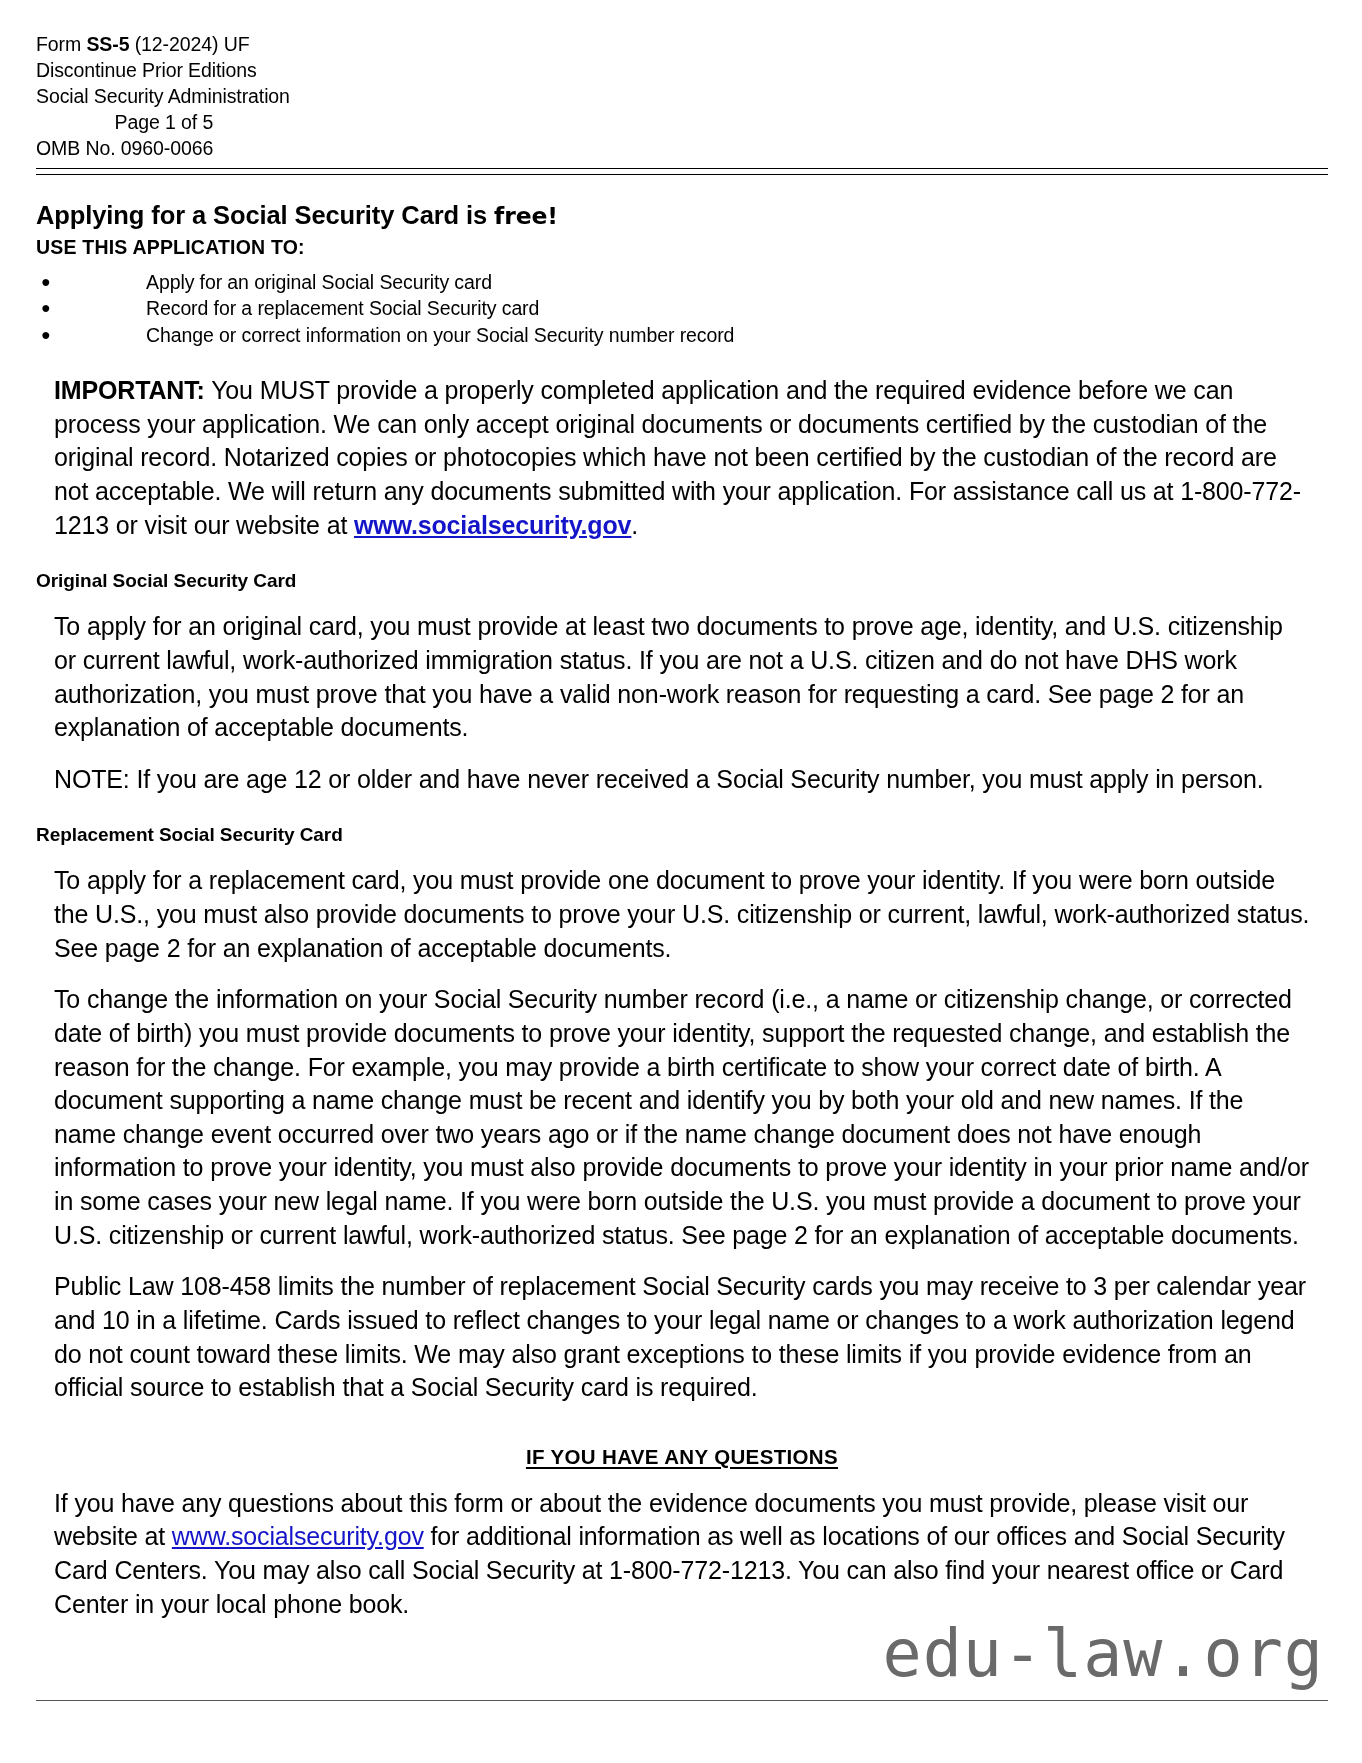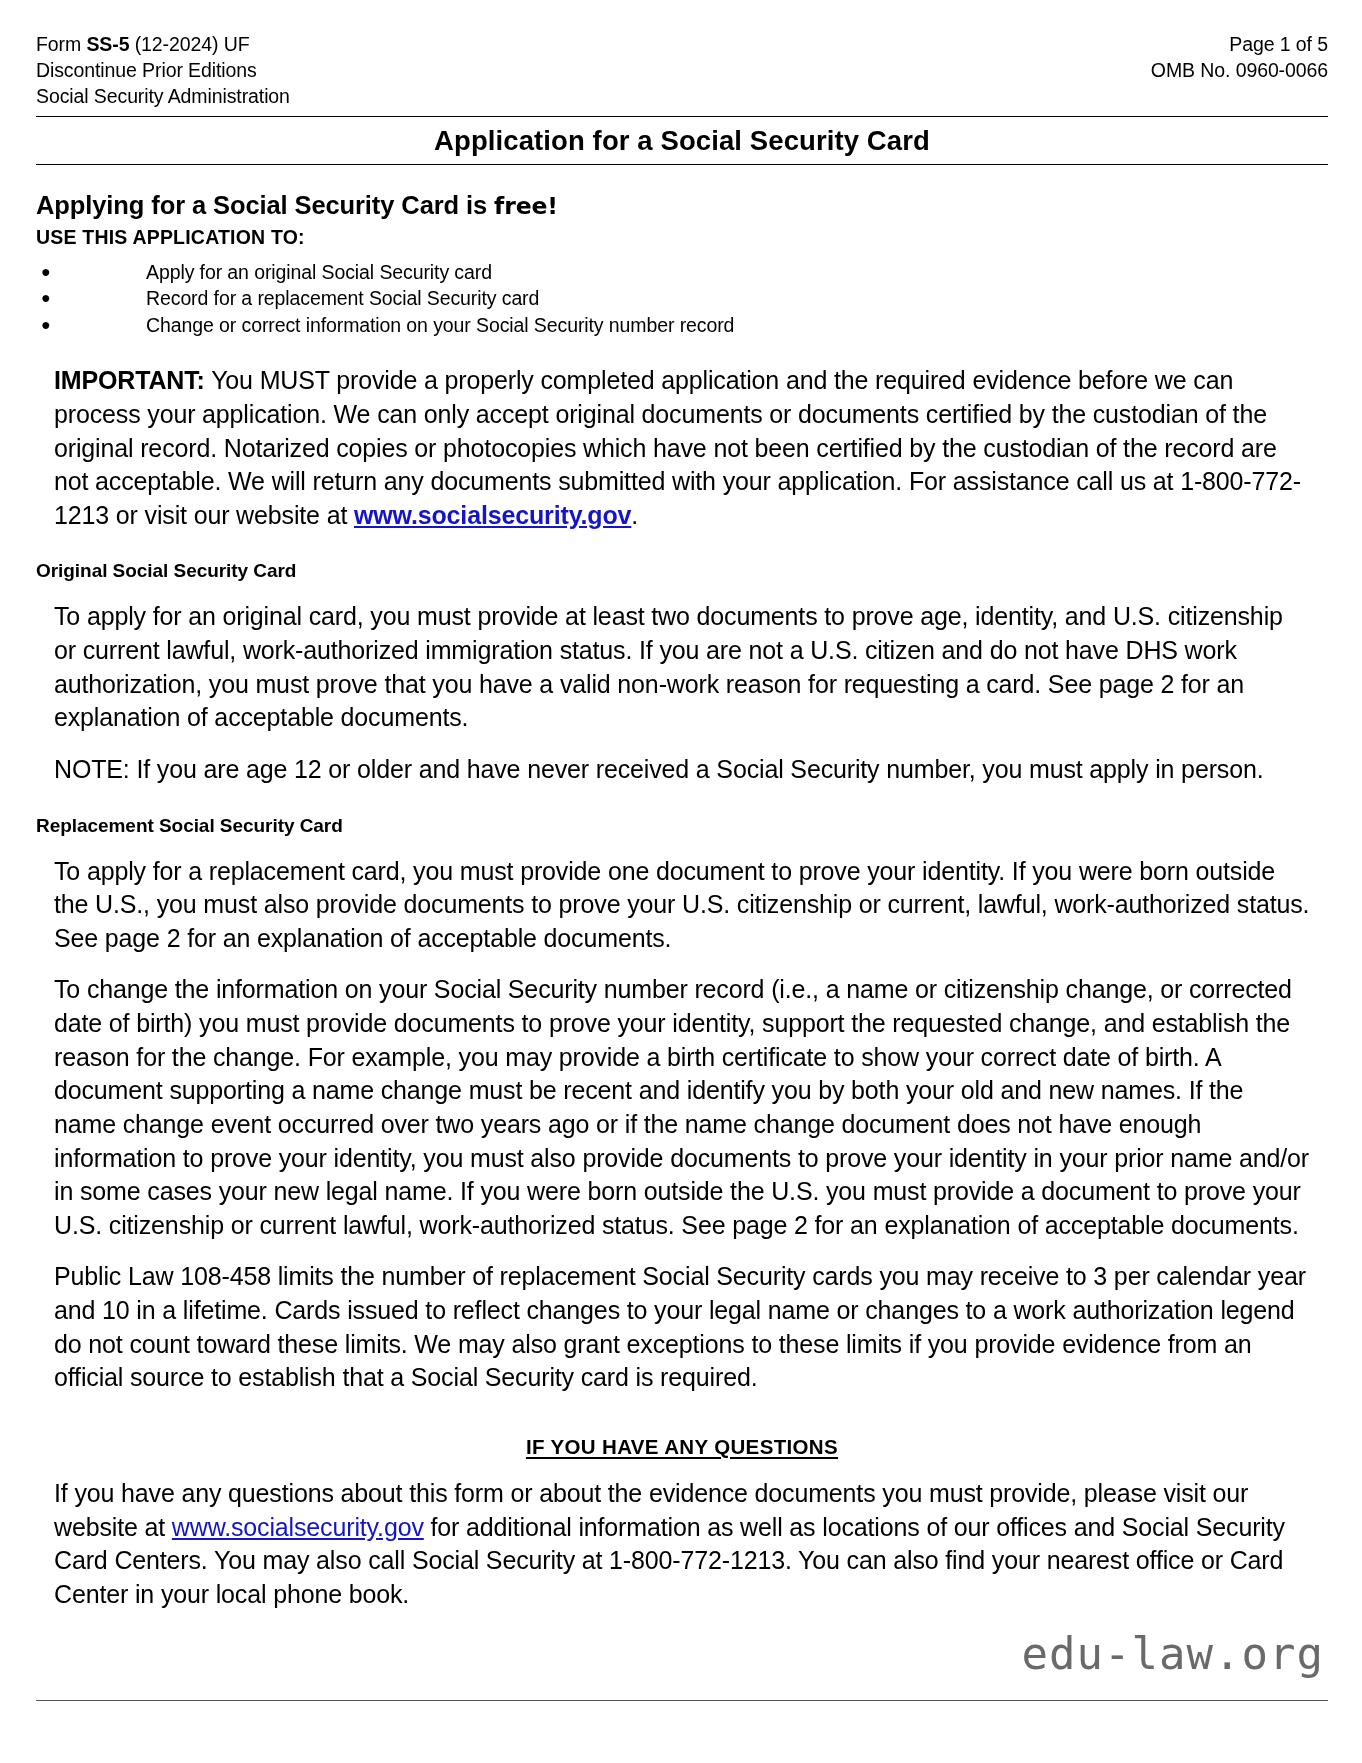--- a/index.html
+++ b/index.html
@@ -22,20 +22,21 @@
   }
 
   
   .form-header {
     display: flex;
     justify-content: space-between;
     align-items: flex-start;
     font-size: 19.5px;
     line-height: 1.33;
     letter-spacing: -0.1px;
+    flex-direction: column;
   }
   .form-header .left-block { text-align: left; }
   .form-header .right-block { text-align: right; }
   .form-header .line { white-space: nowrap; }
   .bold { font-weight: bold; }
 
   .rule {
     border: 0;
     border-top: 1.6px solid #000;
     margin: 6px 0 0 0;
@@ -127,23 +128,23 @@
   .link {
     color: #1414c8;
     text-decoration: underline;
   }
   .link.strong { font-weight: bold; }
 
   
   .watermark {
     position: absolute;
     right: 38px;
-    bottom: 84px;
+    bottom: 72px;
     font-family: "DejaVu Sans Mono", monospace;
-    font-size: 44px;
+    font-size: 65px;
     color: #6a6a6a;
     letter-spacing: 1px;
     white-space: nowrap;
   }
   .footer-rule {
     position: absolute;
     left: 36px;
     right: 34px;
     bottom: 62px;
     border-top: 1.4px solid #555;
@@ -161,21 +162,20 @@
       <div class="line">Social Security Administration</div>
     </div>
     <div class="right-block">
       <div class="line">Page 1 of 5</div>
       <div class="line">OMB No. 0960-0066</div>
     </div>
   </div>
 
   <hr class="rule">
 
-  <div class="doc-title">Application for a Social Security Card</div>
 
   <hr class="rule tight">
 
   <div class="free-head"><span>Applying for a Social Security Card is </span><span class="free-word">free!</span></div>
 
   <div class="use-head">USE THIS APPLICATION TO:</div>
 
   <ul class="bullets">
     <li><span class="dot">●</span><span>Apply for an original Social Security card</span></li>
     <li><span class="dot">●</span><span>Record for a replacement Social Security card</span></li>

